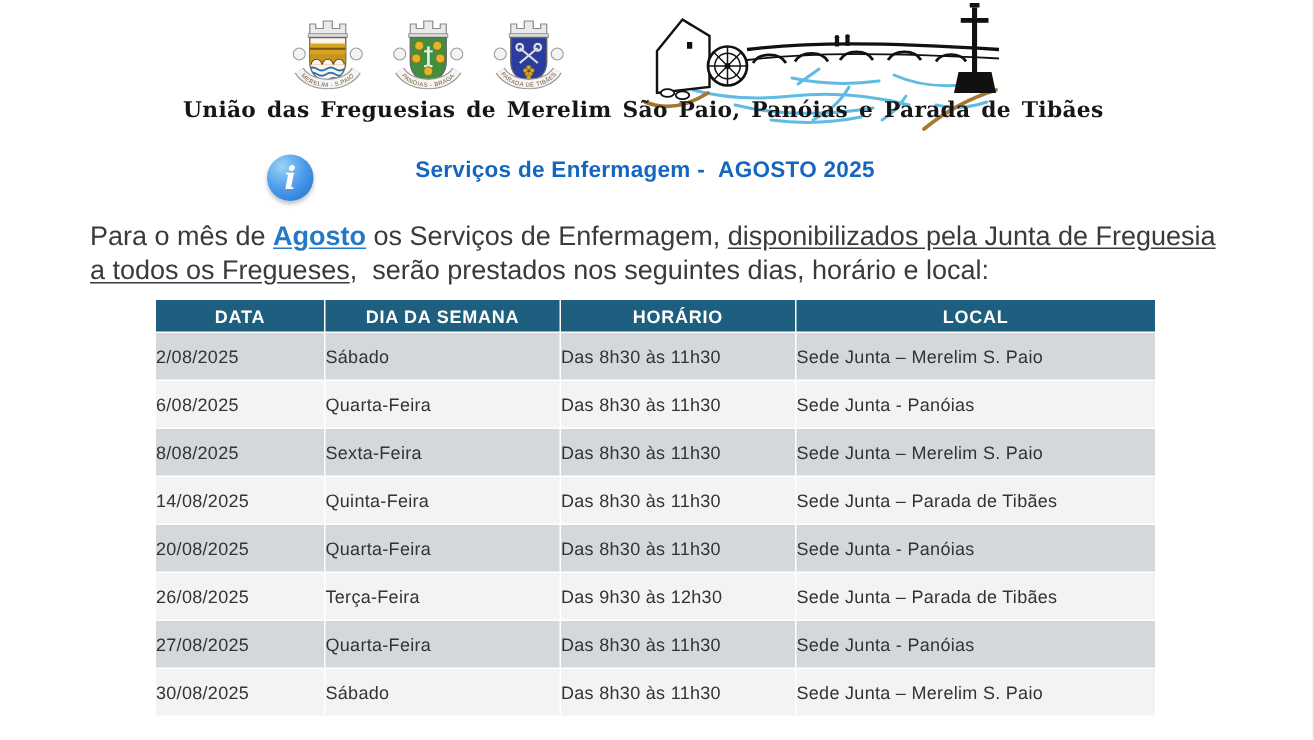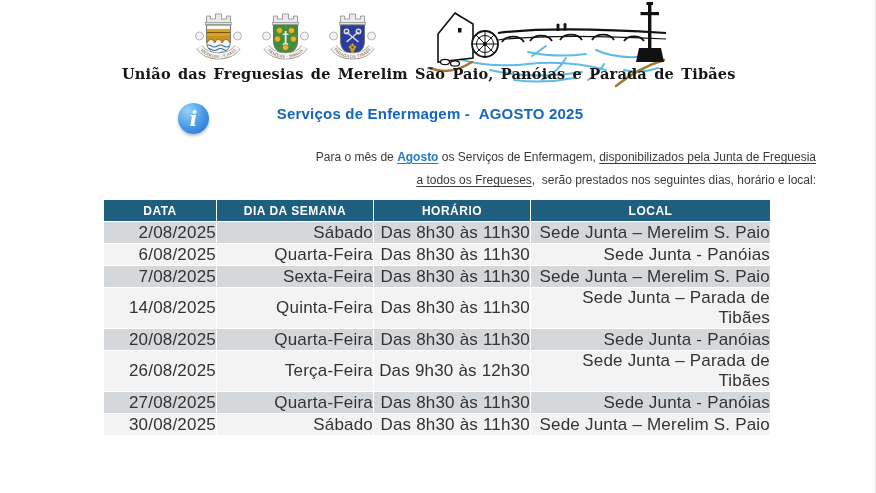--- a/index.html
+++ b/index.html
@@ -25,33 +25,33 @@
     color:#fff;font-family:"DejaVu Serif",serif;font-weight:bold;font-style:italic;
     font-size:21px;display:flex;align-items:center;justify-content:center;line-height:1;
   }
   .page-title{
     position:absolute;left:140px;top:105px;width:580px;text-align:center;
     font-size:15px;font-weight:bold;color:var(--title_blue);letter-spacing:.2px;
     white-space:pre;
   }
   
   .intro{
-    position:absolute;left:60px;top:146px;width:756px;text-align:right;
-    font-size:12px;line-height:23px;color:#3a3a3a;
+    position:absolute;left:60px;top:146px;width:756px;text-align:left;
+    font-size:18px;line-height:23px;color:#3a3a3a;
   }
   .intro .u{text-decoration:underline;text-underline-offset:2px;}
   .intro .agosto{color:var(--link_blue);font-weight:bold;text-decoration:underline;text-underline-offset:2px;}
   
   .sched{position:absolute;left:103px;top:199px;border-collapse:separate;border-spacing:1px;}
   .sched th{
     background:var(--header_bg);color:#fff;font-size:12px;font-weight:bold;
     letter-spacing:.5px;height:21px;padding:0;text-align:center;vertical-align:middle;margin-top:39px;
   }
   .sched td{
-    font-size:17px;color:var(--text_dark);height:21px;padding:0;text-align:right;
+    font-size:12px;color:var(--text_dark);height:31px;padding:0;text-align:left;
     vertical-align:middle;letter-spacing:.2px;
   }
   .sched tr:nth-child(odd) td{background:var(--row_gray);}
   .sched tr:nth-child(even) td{background:var(--row_light);}
   .col-data{width:112px;} .col-dia{width:156px;} .col-hor{width:156px;} .col-loc{width:239px;}
   .c-red{color:var(--red);} .c-green{color:var(--green);} .c-cyan{color:var(--cyan);}
   .t-red{color:var(--time_red);}
 </style>
 </head>
 <body>
@@ -241,21 +241,21 @@
         <td>Das 8h30 às 11h30</td>
         <td class="c-red">Sede Junta – Merelim S. Paio</td>
       </tr>
       <tr>
         <td>6/08/2025</td>
         <td>Quarta-Feira</td>
         <td>Das 8h30 às 11h30</td>
         <td class="c-green">Sede Junta - Panóias</td>
       </tr>
       <tr>
-        <td>7/08/2025</td>
+        <td>8/08/2025</td>
         <td>Sexta-Feira</td>
         <td>Das 8h30 às 11h30</td>
         <td class="c-red">Sede Junta – Merelim S. Paio</td>
       </tr>
       <tr>
         <td>14/08/2025</td>
         <td>Quinta-Feira</td>
         <td>Das 8h30 às 11h30</td>
         <td class="c-cyan">Sede Junta – Parada de Tibães</td>
       </tr>

